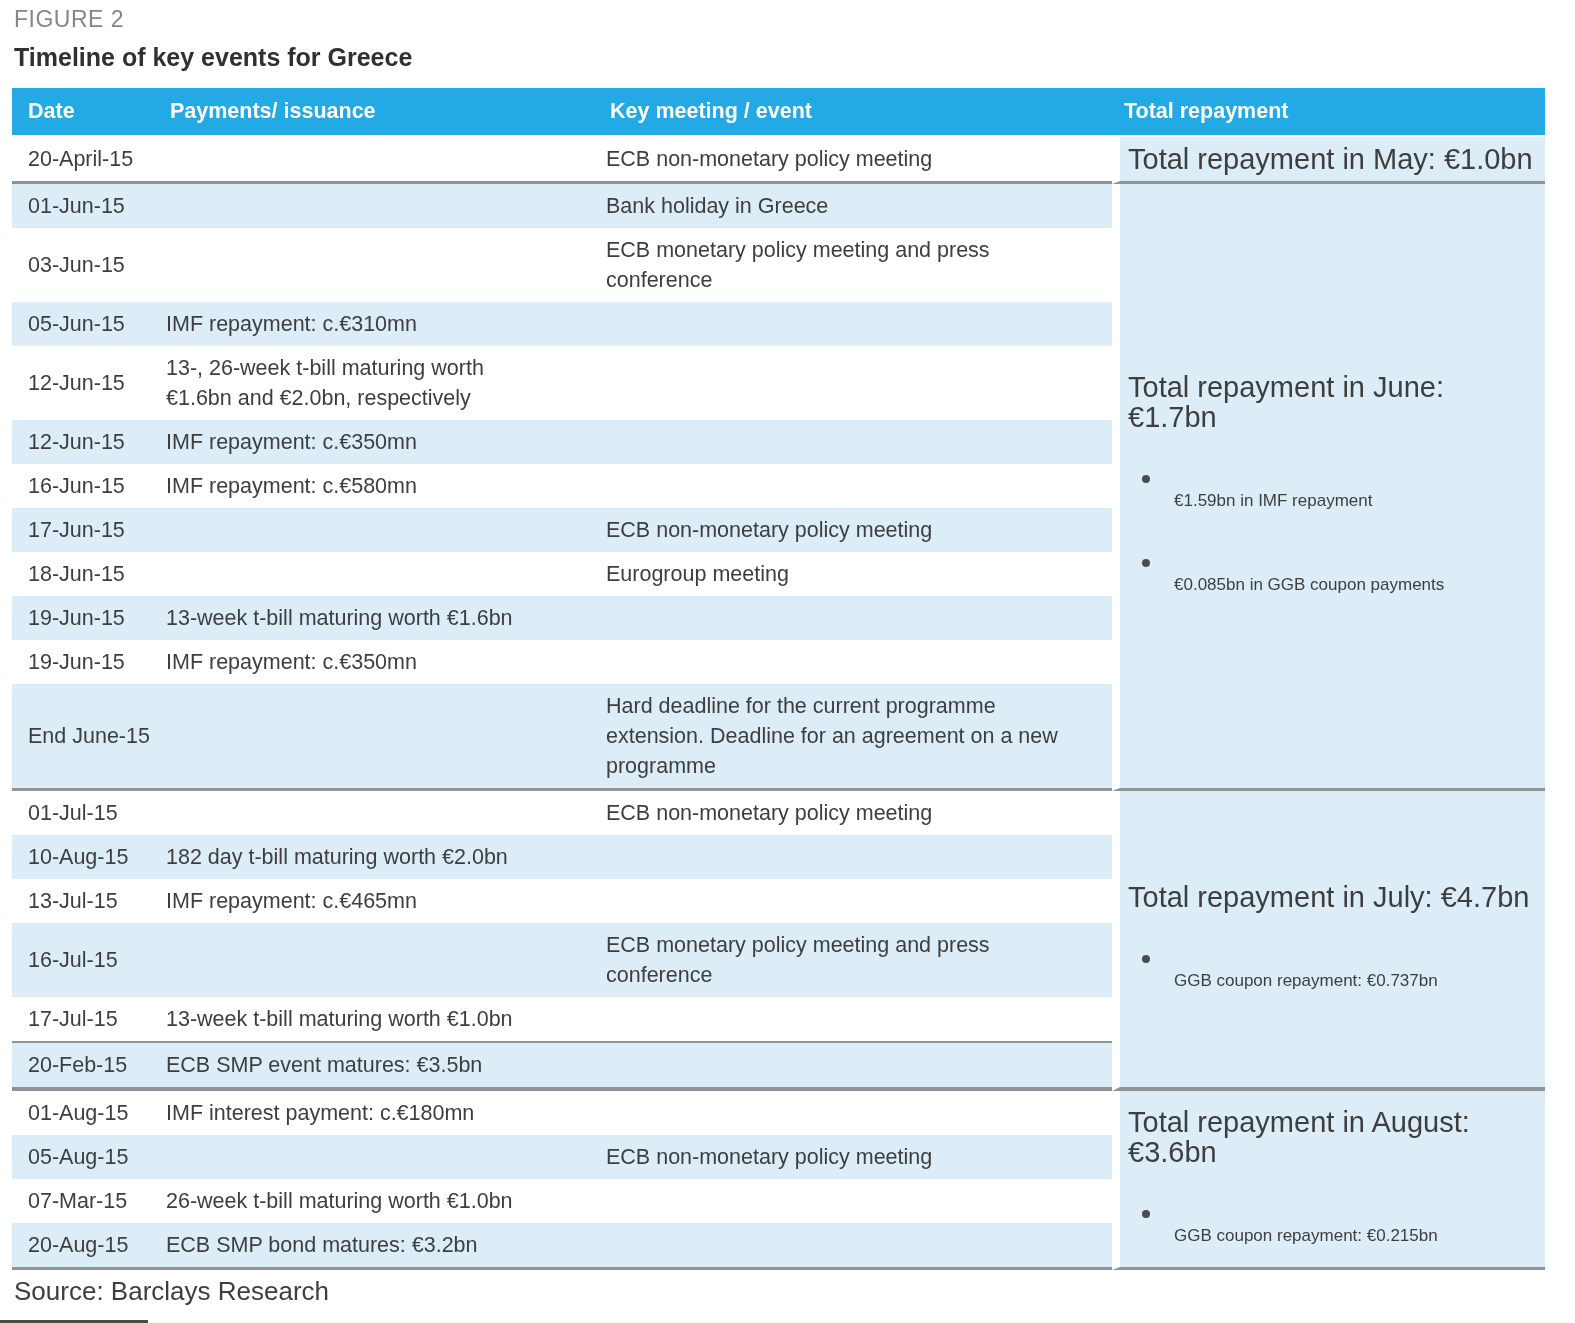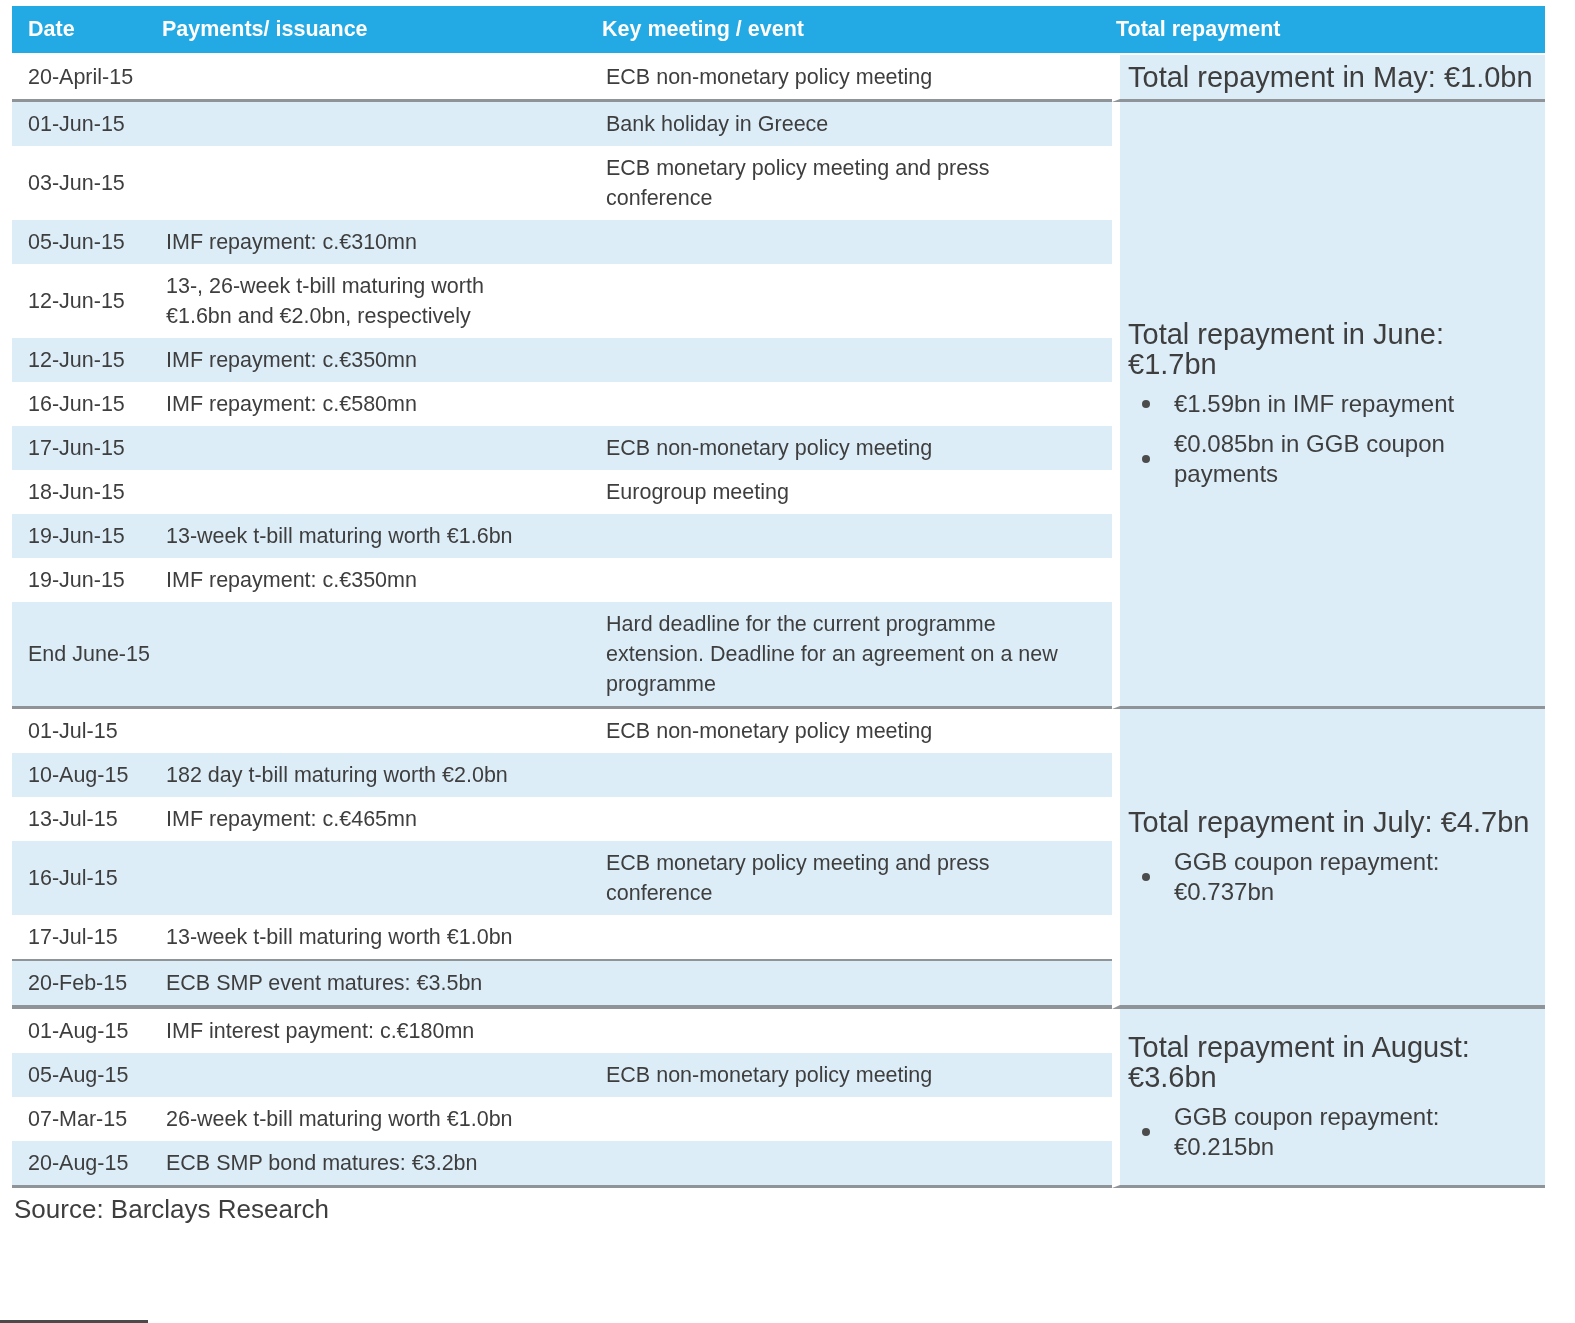--- a/index.html
+++ b/index.html
@@ -34,21 +34,21 @@
   }
   table.timeline{
     border-collapse:separate; border-spacing:0;
     table-layout:fixed; width:1533px;
   }
   thead th{
     background:var(--header-bg);
     color:#ffffff;
     font-size:21.5px; line-height:25px;
     font-weight:bold; text-align:left;
-    padding:11px 4px;
+    padding:11px 12px;
     border-bottom:2px solid #ffffff;
     margin-top:47px;
   }
   th.th-date{ padding-left:16px; }
   td.cell{
     font-size:21.5px; line-height:30px;
     padding:7px 8px;
     vertical-align:middle;
     white-space:pre-line;
   }
@@ -65,35 +65,37 @@
   tr.rule-partial td.cell-left{ border-bottom:2px solid var(--rule); }
   td.cell-total.rule-full { border-bottom:3px solid var(--rule); }
   td.cell-total.rule-thick{ border-bottom:4px solid var(--rule); }
   .total-heading{ font-size:29px; line-height:30px; }
   .bullet-item{ display:flex; margin-top:10px; }
   .bullet-dot{
     flex:none; width:8px; height:8px; border-radius:50%;
     background:#4c4c4c; align-self:center;
     margin:0 24px 0 14px;
   }
-  .bullet-text{ font-size:24px; line-height:30px; }
+  .bullet-text{ font-size:17px; line-height:30px;margin-top:44px; }
   .source{
     font-size:26px; line-height:24px;
     color:var(--text);
     margin:9px 0 0 2px;
   }
   .page-rule-stub{
     position:absolute; left:0; bottom:0;
     width:148px; height:3px; background:#4a4a4a;
   }
 </style>
 </head>
 <body>
 
 <div class="page">
+  <div class="figure-label">FIGURE 2</div>
+  <div class="figure-title">Timeline of key events for Greece</div>
 
   <table class="timeline">
     <colgroup>
       <col style="width:146px">
       <col style="width:440px">
       <col style="width:514px">
       <col style="width:433px">
     </colgroup>
     <thead>
       <tr>

